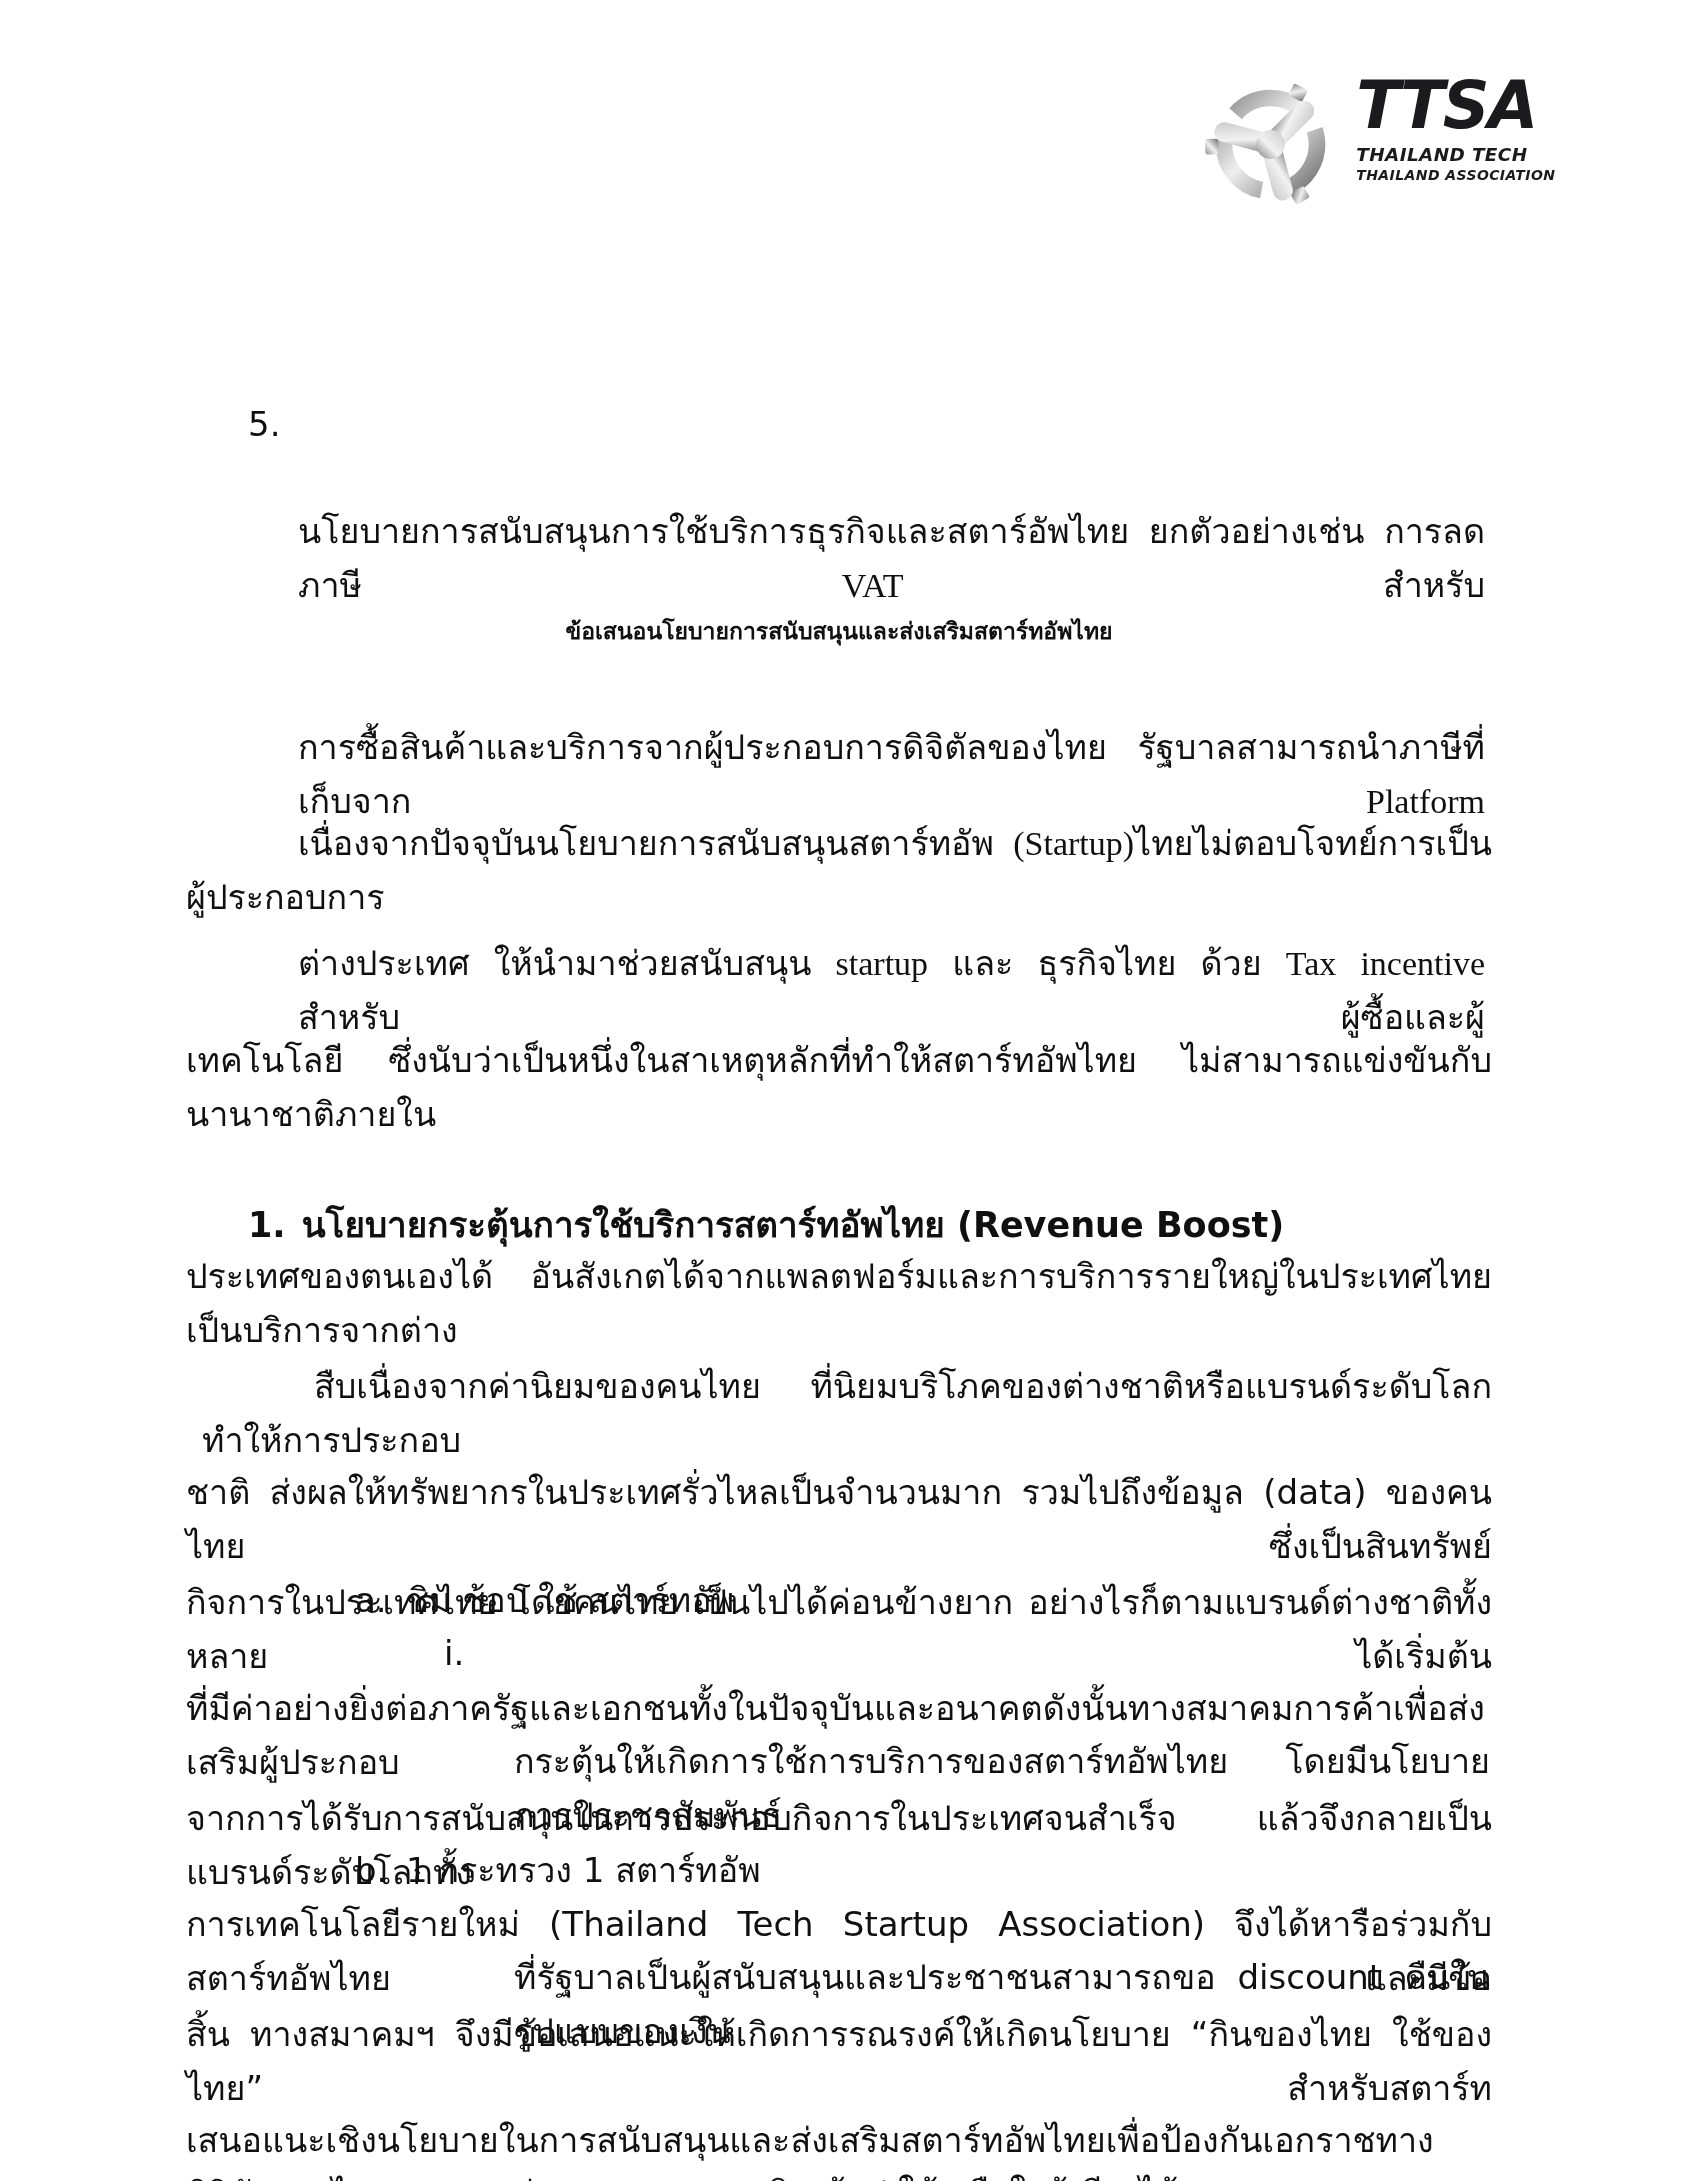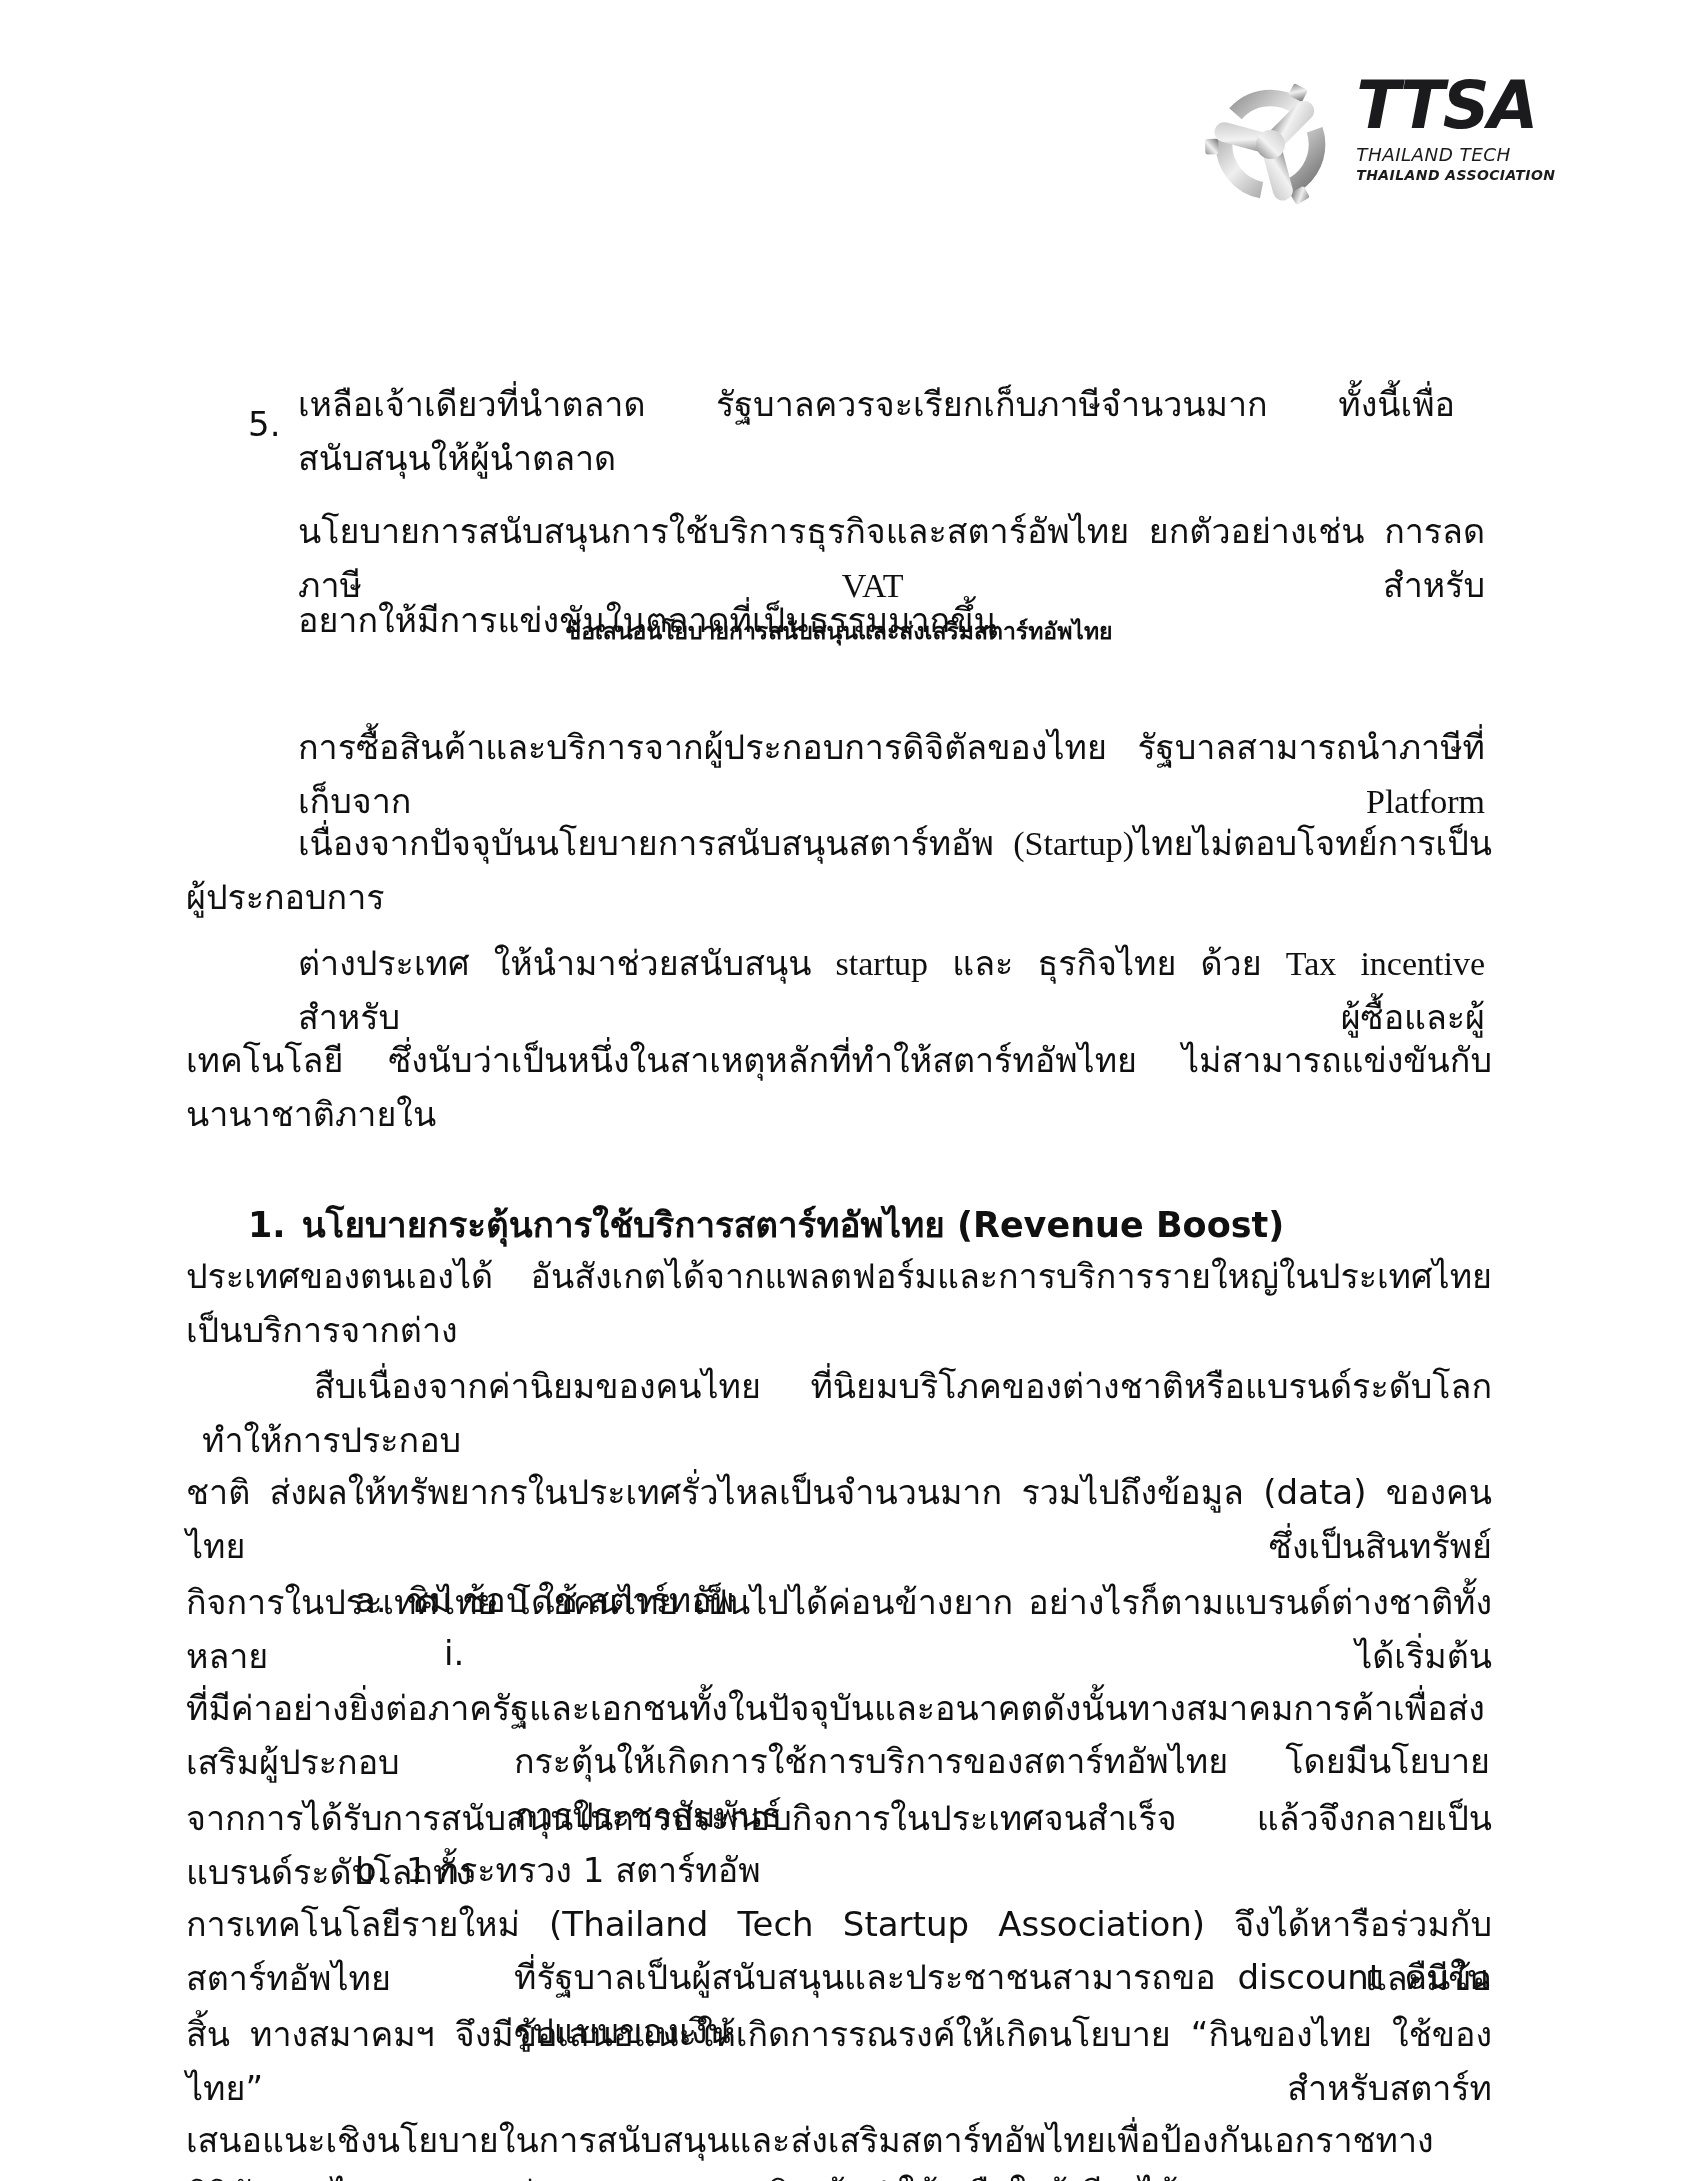--- a/index.html
+++ b/index.html
@@ -16,21 +16,21 @@
   .t{font-size:34px;line-height:54px;white-space:pre-wrap;}
   .line{white-space:pre-wrap;}
 
   
   .logo{left:1204px;top:75px;display:flex;align-items:flex-start;gap:19.3px;}
   .logo-text{display:flex;flex-direction:column;}
   .logo-acronym{
     font-size:65px;line-height:0.96;font-weight:800;font-style:italic;
     letter-spacing:-1.8px;color:#1b1b1d;
   }
-  .logo-sub1{font-size:18.4px;font-weight:400;font-style:italic;letter-spacing:0.4px;color:#1b1b1d;margin-top:7px;}
+  .logo-sub1{font-size:18.4px;font-weight:700;font-style:italic;letter-spacing:0.4px;color:#1b1b1d;margin-top:7px;}
   .logo-sub2{font-size:14px;font-weight:700;font-style:italic;letter-spacing:0.4px;color:#1b1b1d;margin-top:1.8px;}
 
   
   .carryover{left:298px;top:269px;width:1157px;}
   .carryover .l0{text-align:justify;text-align-last:justify;}
 
   .item5-marker{left:248px;top:397px;}
   .item5{left:298px;top:397px;width:1187px;}
   .item5 .jl{text-align:justify;text-align-last:justify;font-family:Liberation Serif, serif;}
 
@@ -88,24 +88,20 @@
         <circle cx="60" cy="60" r="13"></circle>
       </g>
     </svg>
     <div class="logo-text">
       <div class="logo-acronym">TTSA</div>
       <div class="logo-sub1">THAILAND TECH</div>
       <div class="logo-sub2">THAILAND ASSOCIATION</div>
     </div>
   </div>
 
-  <div class="abs carryover t">
-    <div class="line l0">เหลือเจ้าเดียวที่นำตลาด รัฐบาลควรจะเรียกเก็บภาษีจำนวนมาก ทั้งนี้เพื่อสนับสนุนให้ผู้นำตลาด</div>
-    <div class="line">อยากให้มีการแข่งขันในตลาดที่เป็นธรรมมากขึ้น</div>
-  </div>
 
   <div class="abs item5-marker t">5.</div>
   <div class="abs item5 t">
     <div class="line jl">นโยบายการสนับสนุนการใช้บริการธุรกิจและสตาร์อัพไทย ยกตัวอย่างเช่น การลดภาษี VAT สำหรับ</div>
     <div class="line jl">การซื้อสินค้าและบริการจากผู้ประกอบการดิจิตัลของไทย รัฐบาลสามารถนำภาษีที่เก็บจาก Platform</div>
     <div class="line jl">ต่างประเทศ ให้นำมาช่วยสนับสนุน startup และ ธุรกิจไทย ด้วย Tax incentive สำหรับ ผู้ซื้อและผู้</div>
   </div>
 
   <div class="abs doc-heading">ข้อเสนอนโยบายการสนับสนุนและส่งเสริมสตาร์ทอัพไทย</div>
 

